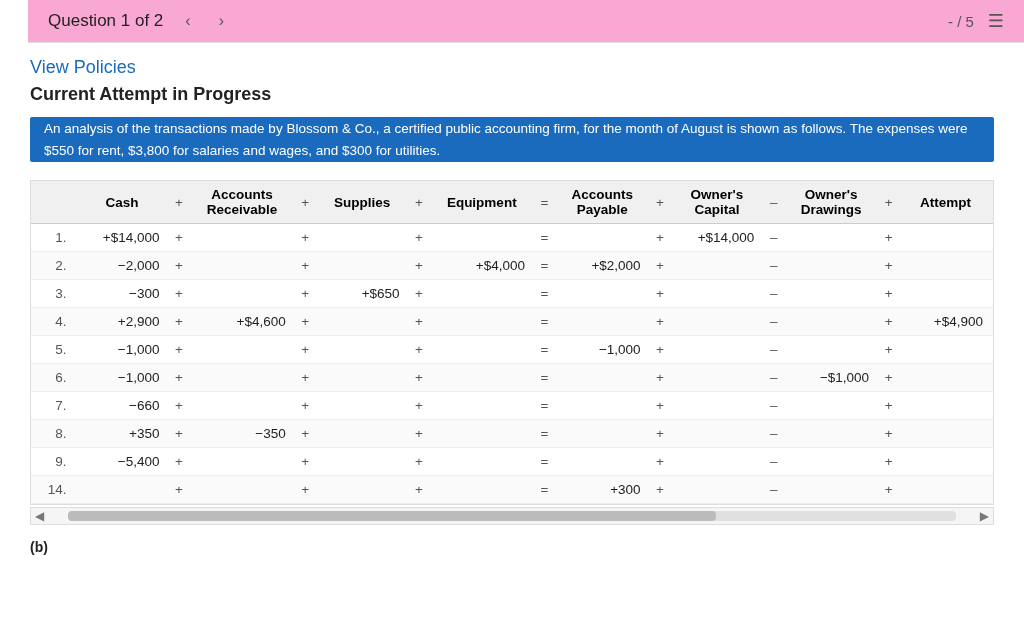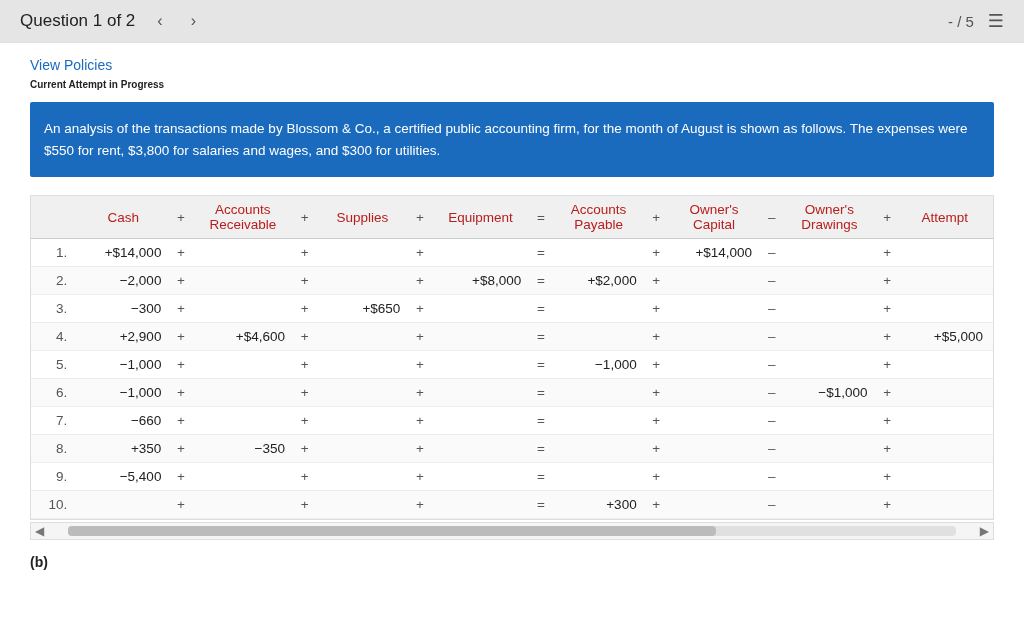--- a/index.html
+++ b/index.html
@@ -16,21 +16,22 @@
       min-height: 618px;
       padding: 0;
       position: relative;
     }
     .top-bar {
       display: flex;
       align-items: center;
       justify-content: space-between;
       padding: 10px 20px;
       border-bottom: 1px solid #e0e0e0;
-      background: #e5e5e5;
+      background: #f9a8d4;
+      margin-left: 28px;
     }
     .top-bar-left {
       display: flex;
       align-items: center;
       gap: 16px;
     }
     .question-title {
       font-size: 17px;
       font-weight: 400;
       color: #222;
@@ -53,33 +54,33 @@
     .list-icon {
       cursor: pointer;
       font-size: 18px;
     }
     .content-area {
       padding: 14px 30px 30px 30px;
     }
     .view-policies-link {
       color: #1a6bbd;
       text-decoration: none;
-      font-size: 14px;
+      font-size: 18px;
       display: inline-block;
       margin-bottom: 6px;
     }
     .current-attempt {
       font-weight: 700;
-      font-size: 10px;
+      font-size: 18px;
       margin-bottom: 12px;
     }
     .highlight-box {
       background: #1a6bbd;
       color: #fff;
-      padding: 16px 14px;
+      padding: 1px 14px;
       font-size: 13.5px;
       line-height: 1.6;
       border-radius: 2px;
       margin-bottom: 18px;
     }
     .table-scroll-wrapper {
       overflow-x: auto;
       border: 1px solid #ddd;
     }
     .accounting-table {
@@ -90,22 +91,22 @@
     }
     .accounting-table th, .accounting-table td {
       padding: 6px 10px;
       text-align: center;
       white-space: nowrap;
     }
     .accounting-table thead tr {
       background: #f0f0f0;
     }
     .accounting-table thead th {
-      font-weight: 400;
-      color: #b91c1c;
+      font-weight: 700;
+      color: #000000;
       border-bottom: 1px solid #ccc;
     }
     .accounting-table thead th.operator {
       font-weight: 400;
       color: #555;
       padding: 0 2px;
       min-width: 16px;
     }
     .accounting-table tbody tr {
       border-bottom: 1px solid #eee;
@@ -237,21 +238,21 @@
               <td class="val"></td>
             </tr>
             <tr>
               <td class="row-num">2.</td>
               <td class="val">−2,000</td>
               <td class="op">+</td>
               <td class="val"></td>
               <td class="op">+</td>
               <td class="val"></td>
               <td class="op">+</td>
-              <td class="val">+$8,000</td>
+              <td class="val">+$4,000</td>
               <td class="op">=</td>
               <td class="val">+$2,000</td>
               <td class="op">+</td>
               <td class="val"></td>
               <td class="op">–</td>
               <td class="val"></td>
               <td class="op">+</td>
               <td class="val"></td>
             </tr>
             <tr>
@@ -281,21 +282,21 @@
               <td class="val"></td>
               <td class="op">+</td>
               <td class="val"></td>
               <td class="op">=</td>
               <td class="val"></td>
               <td class="op">+</td>
               <td class="val"></td>
               <td class="op">–</td>
               <td class="val"></td>
               <td class="op">+</td>
-              <td class="val">+$5,000</td>
+              <td class="val">+$4,900</td>
             </tr>
             <tr>
               <td class="row-num">5.</td>
               <td class="val">−1,000</td>
               <td class="op">+</td>
               <td class="val"></td>
               <td class="op">+</td>
               <td class="val"></td>
               <td class="op">+</td>
               <td class="val"></td>
@@ -374,21 +375,21 @@
               <td class="op">=</td>
               <td class="val"></td>
               <td class="op">+</td>
               <td class="val"></td>
               <td class="op">–</td>
               <td class="val"></td>
               <td class="op">+</td>
               <td class="val"></td>
             </tr>
             <tr>
-              <td class="row-num">10.</td>
+              <td class="row-num">14.</td>
               <td class="val"></td>
               <td class="op">+</td>
               <td class="val"></td>
               <td class="op">+</td>
               <td class="val"></td>
               <td class="op">+</td>
               <td class="val"></td>
               <td class="op">=</td>
               <td class="val">+300</td>
               <td class="op">+</td>

